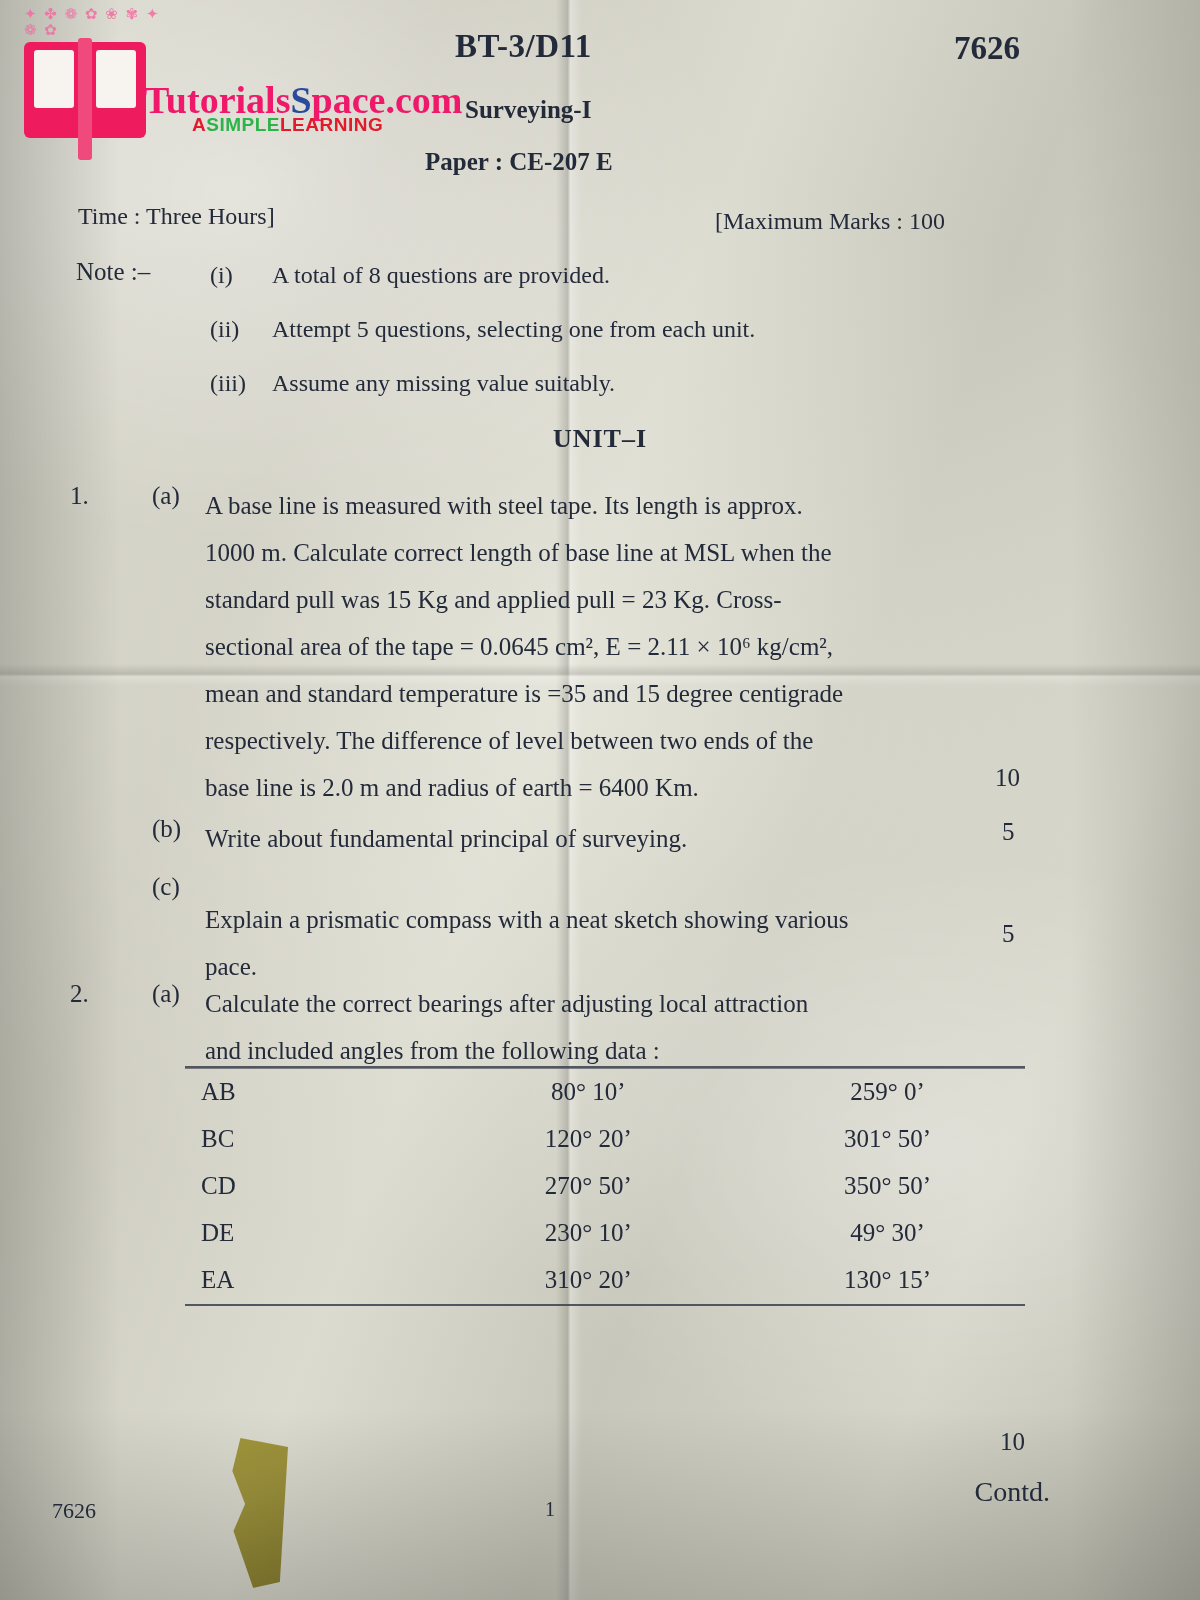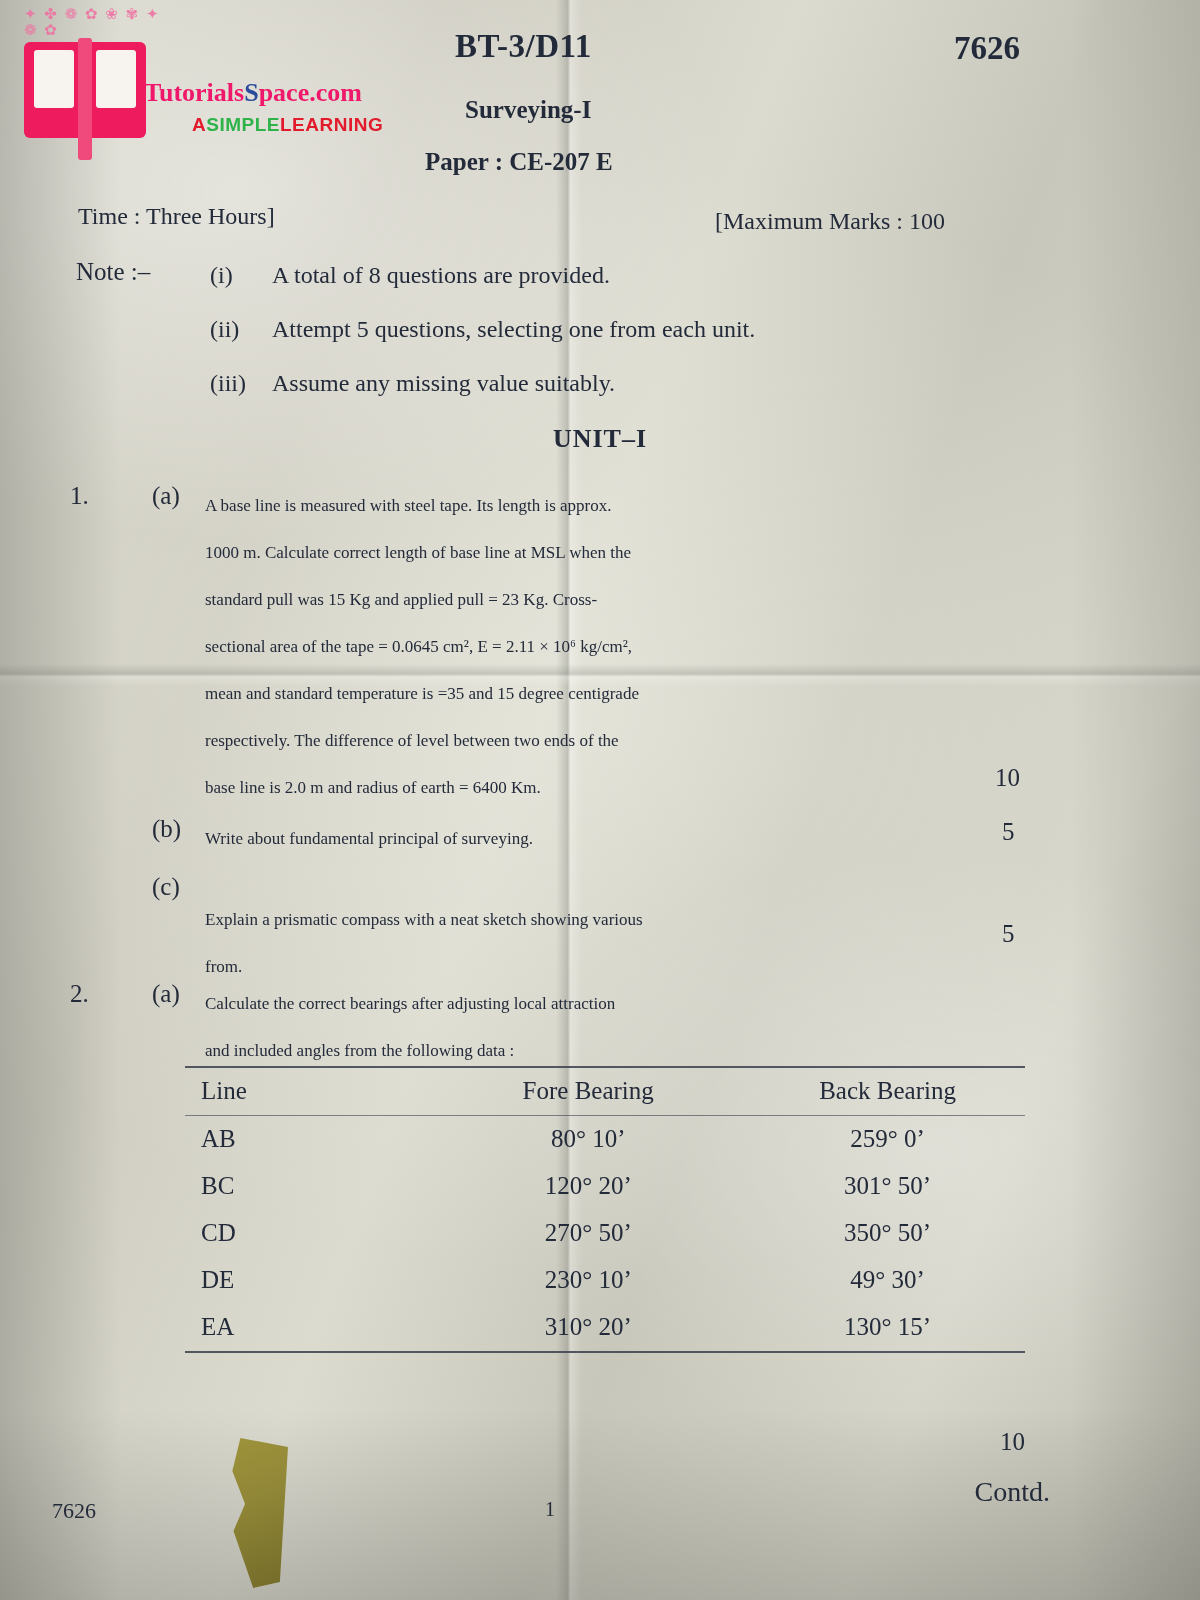--- a/index.html
+++ b/index.html
@@ -111,21 +111,21 @@
     letter-spacing: 2px;
     line-height: 16px;
     opacity: 0.85;
   }
   .logo-text {
     position: absolute;
     left: 130px;
     top: 72px;
     font-family: "Liberation Serif", serif;
     font-weight: bold;
-    font-size: 26px;
+    font-size: 38px;
     letter-spacing: 0px;
     white-space: nowrap;
   }
   .logo-text .t1 { color: #f0186a; }
   .logo-text .t2 { color: #2a4a9c; }
   .logo-text .t3 { color: #f0186a; }
   .logo-sub {
     position: absolute;
     left: 178px;
     top: 108px;
@@ -225,21 +225,21 @@
   .qnum {
     position: absolute;
     font-size: 25px;
   }
   .qlabel {
     position: absolute;
     font-size: 25px;
   }
   .qbody {
     position: absolute;
-    font-size: 17px;
+    font-size: 25px;
     line-height: 47px;
   }
   .qbody p { margin: 0; white-space: nowrap; }
   .marksval {
     position: absolute;
     font-size: 25px;
   }
 
   
   .btable {
@@ -370,42 +370,33 @@
 
     <div class="qlabel" style="left:152px; top:815px;">(b)</div>
     <div class="qbody" style="left:205px; top:815px; width:840px;">
       <p>Write about fundamental principal of surveying.</p>
     </div>
     <div class="marksval" style="left:1002px; top:818px;">5</div>
 
     <div class="qlabel" style="left:152px; top:873px;">(c)</div>
     <div class="qbody" style="left:205px; top:896px; width:840px;">
       <p>Explain a prismatic compass with a neat sketch showing various</p>
-      <p>from.</p>
+      <p>pace.</p>
     </div>
     <div class="marksval" style="left:1002px; top:920px;">5</div>
 
     <div class="qnum" style="left:70px; top:980px;">2.</div>
     <div class="qlabel" style="left:152px; top:980px;">(a)</div>
     <div class="qbody" style="left:205px; top:980px; width:840px;">
       <p>Calculate the correct bearings after adjusting local attraction</p>
       <p>and included angles from the following data :</p>
     </div>
 
     <div class="btable">
       <div class="rule"></div>
-      <table>
-        <thead>
-          <tr>
-            <th class="c1">Line</th>
-            <th class="c2">Fore Bearing</th>
-            <th class="c3">Back Bearing</th>
-          </tr>
-        </thead>
-      </table>
       <div class="rule thin"></div>
       <table>
         <tbody>
           <tr>
             <td class="c1">AB</td>
             <td class="c2">80° 10’</td>
             <td class="c3">259° 0’</td>
           </tr>
           <tr>
             <td class="c1">BC</td>

